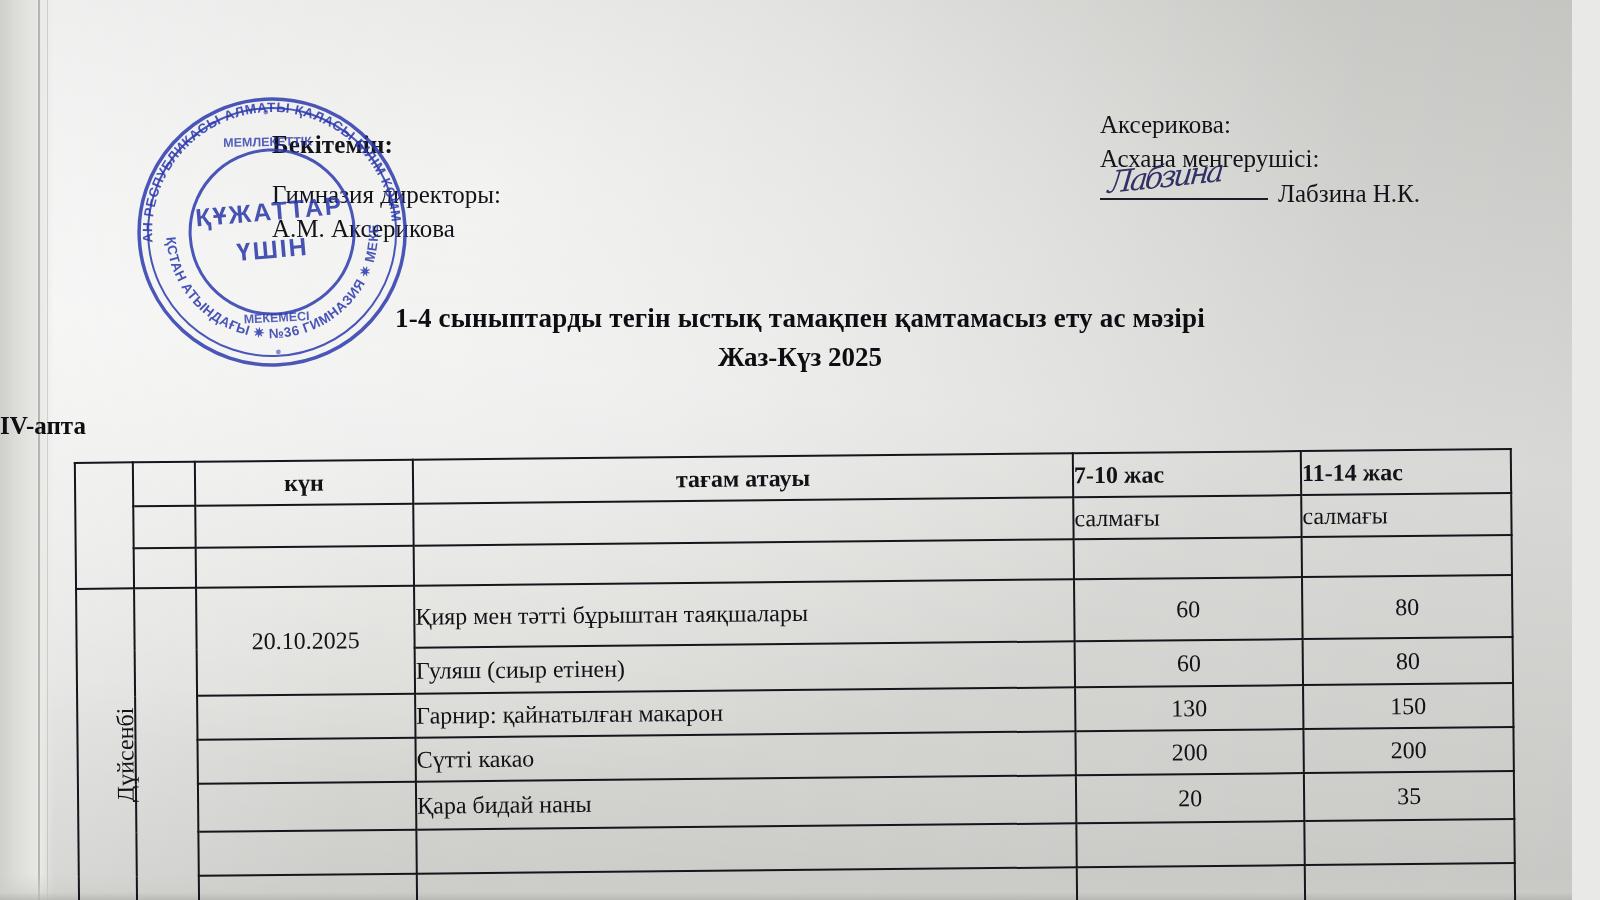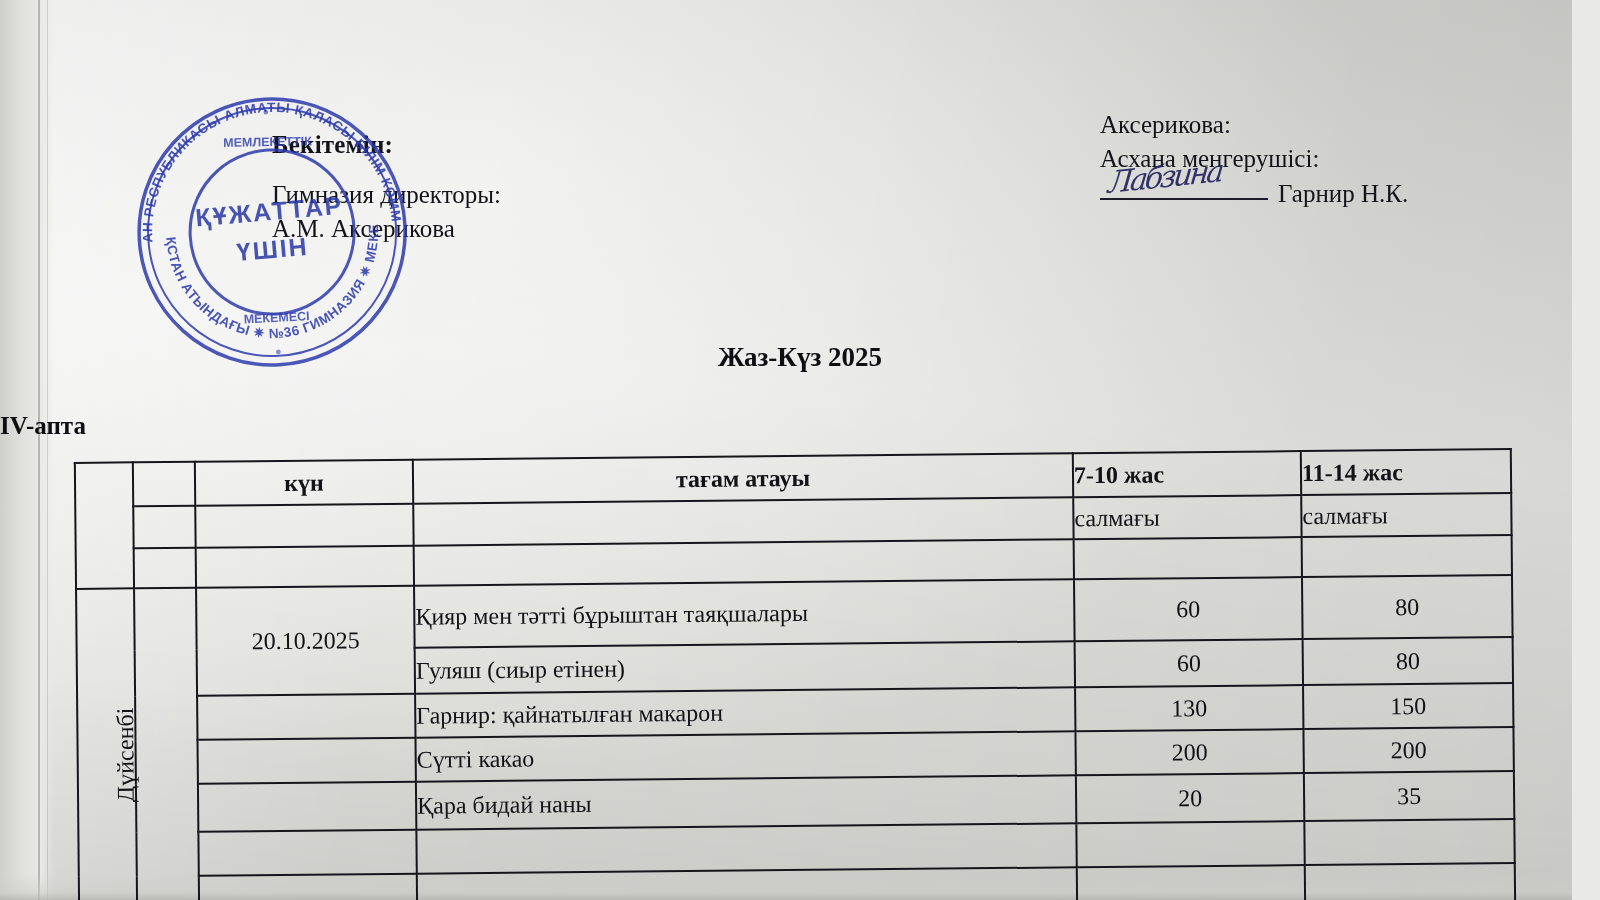--- a/index.html
+++ b/index.html
@@ -258,21 +258,21 @@
     <div class="l2">Гимназия директоры:</div>
     <div class="l3">А.М. Аксерикова</div>
   </div>
 
   <div class="hdr" id="agree-block">
     <div>Аксерикова:</div>
     <div>Асхана менгерушісі:</div>
     <div>
       <span class="sig-line">
         <span class="sig-scribble">Лабзина</span>
-      </span><span>Гарнир Н.К.</span>
+      </span><span>Лабзина Н.К.</span>
     </div>
   </div>
 
   <div id="stamp">
     <svg width="292" height="288" viewBox="0 0 292 288" xmlns="http://www.w3.org/2000/svg">
       <defs>
         <path id="arc-top" d="M 26,146 A 120,120 0 0 1 266,146" fill="none"></path>
         <path id="arc-bot" d="M 40,146 A 106,106 0 0 0 252,146" fill="none"></path>
       </defs>
       <g fill="none" stroke="#2b39ad" stroke-opacity="0.85">
@@ -296,20 +296,21 @@
         <circle cx="146" cy="26" r="2.4"></circle>
         <circle cx="146" cy="266" r="2.4"></circle>
       </g>
     </svg>
     <div class="stamp-inner-text">
       <div>ҚҰЖАТТАР</div>
       <div>ҮШІН</div>
     </div>
   </div>
 
+  <div id="doc-title">1-4 сыныптарды тегін ыстық тамақпен қамтамасыз ету ас мәзірі</div>
   <div id="doc-subtitle">Жаз-Күз 2025</div>
   <div id="week-label">IV-апта</div>
 
   <table id="menu-table">
     <colgroup>
       <col class="c-day">
         <col class="c-blank">
         <col class="c-date">
         <col class="c-dish">
         <col class="c-w1">

